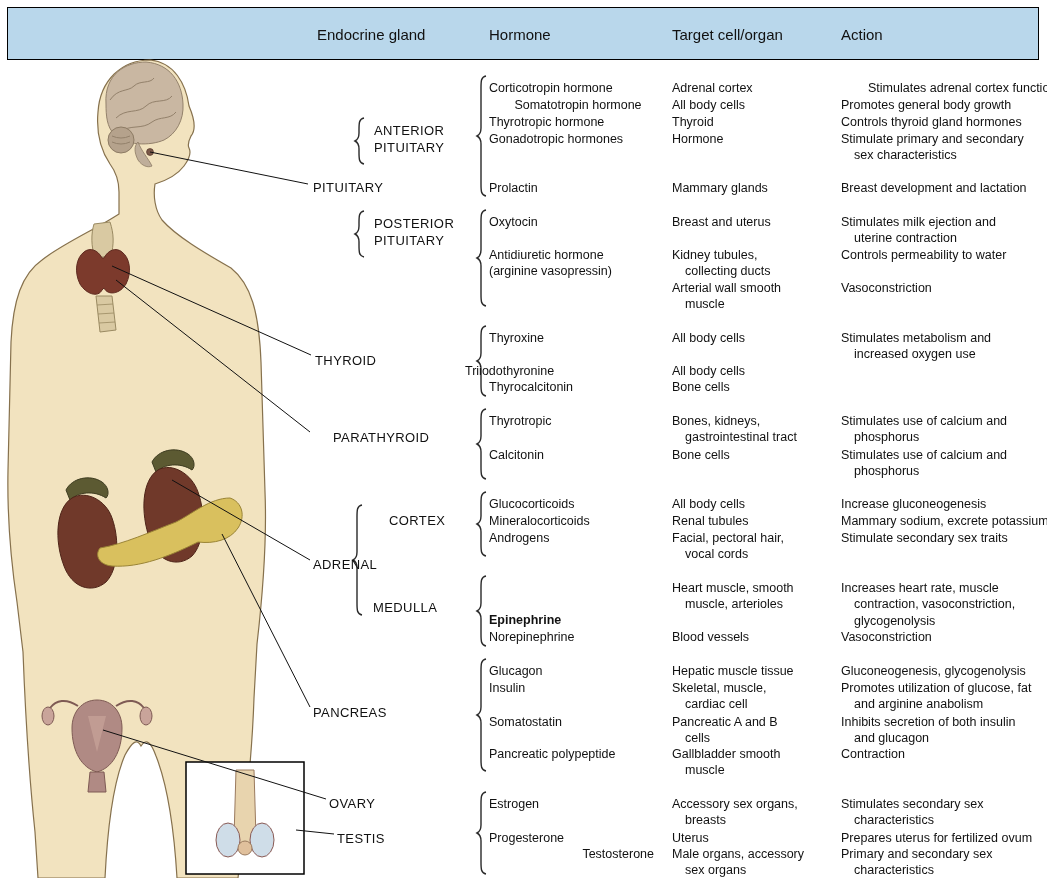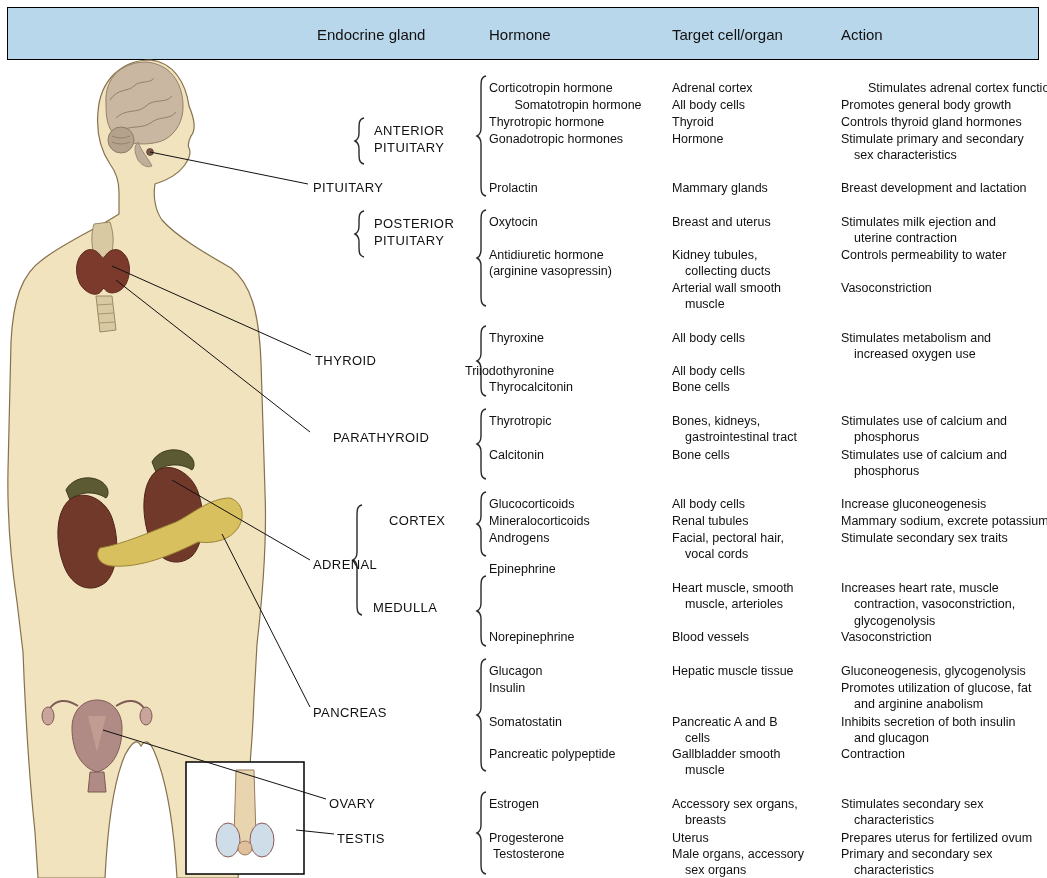--- a/index.html
+++ b/index.html
@@ -285,21 +285,21 @@
     <div class="cell" style="left: 489px; top: 530px; width: 178px;">
       <div>Androgens</div>
     </div>
     <div class="cell" style="left: 672px; top: 530px; width: 165px;">
       <div>Facial, pectoral hair,</div>
       <div class="cont">vocal cords</div>
     </div>
     <div class="cell" style="left: 841px; top: 530px; width: 202px;">
       <div>Stimulate secondary sex traits</div>
     </div>
-    <div class="cell" style="left: 489px; top: 561px; width: 178px;">
+    <div class="cell" style="left: 489px; top: 612px; width: 178px; font-weight: bold;">
       <div>Epinephrine</div>
     </div>
     <div class="cell" style="left: 672px; top: 580px; width: 165px;">
       <div>Heart muscle, smooth</div>
       <div class="cont">muscle, arterioles</div>
     </div>
     <div class="cell" style="left: 841px; top: 580px; width: 202px;">
       <div>Increases heart rate, muscle</div>
       <div class="cont">contraction, vasoconstriction,</div>
       <div class="cont">glycogenolysis</div>
@@ -318,20 +318,24 @@
     </div>
     <div class="cell" style="left: 672px; top: 663px; width: 165px;">
       <div>Hepatic muscle tissue</div>
     </div>
     <div class="cell" style="left: 841px; top: 663px; width: 202px;">
       <div>Gluconeogenesis, glycogenolysis</div>
     </div>
     <div class="cell" style="left: 489px; top: 680px; width: 178px;">
       <div>Insulin</div>
     </div>
+    <div class="cell" style="left: 672px; top: 680px; width: 165px;">
+      <div>Skeletal, muscle,</div>
+      <div class="cont">cardiac cell</div>
+    </div>
     <div class="cell" style="left: 841px; top: 680px; width: 202px;">
       <div>Promotes utilization of glucose, fat</div>
       <div class="cont">and arginine anabolism</div>
     </div>
     <div class="cell" style="left: 489px; top: 714px; width: 178px;">
       <div>Somatostatin</div>
     </div>
     <div class="cell" style="left: 672px; top: 714px; width: 165px;">
       <div>Pancreatic A and B</div>
       <div class="cont">cells</div>
@@ -363,21 +367,21 @@
     </div>
     <div class="cell" style="left: 489px; top: 830px; width: 178px;">
       <div>Progesterone</div>
     </div>
     <div class="cell" style="left: 672px; top: 830px; width: 165px;">
       <div>Uterus</div>
     </div>
     <div class="cell" style="left: 841px; top: 830px; width: 202px;">
       <div>Prepares uterus for fertilized ovum</div>
     </div>
-    <div class="cell" style="left: 493px; top: 846px; width: 178px;">
+    <div class="cell" style="left: 476px; top: 846px; width: 178px; text-align: right;">
       <div>Testosterone</div>
     </div>
     <div class="cell" style="left: 672px; top: 846px; width: 165px;">
       <div>Male organs, accessory</div>
       <div class="cont">sex organs</div>
     </div>
     <div class="cell" style="left: 841px; top: 846px; width: 202px;">
       <div>Primary and secondary sex</div>
       <div class="cont">characteristics</div>
     </div>

